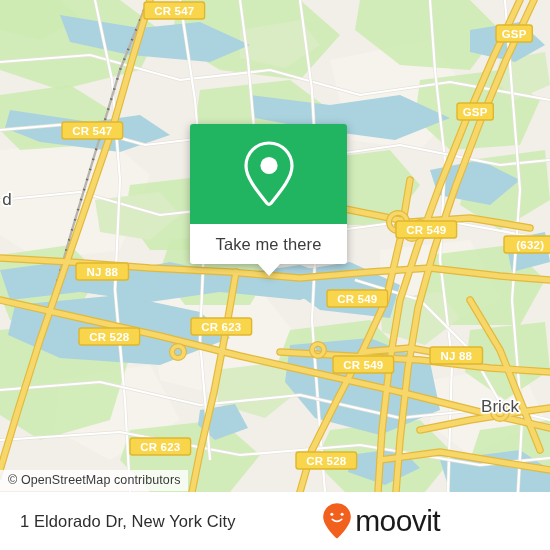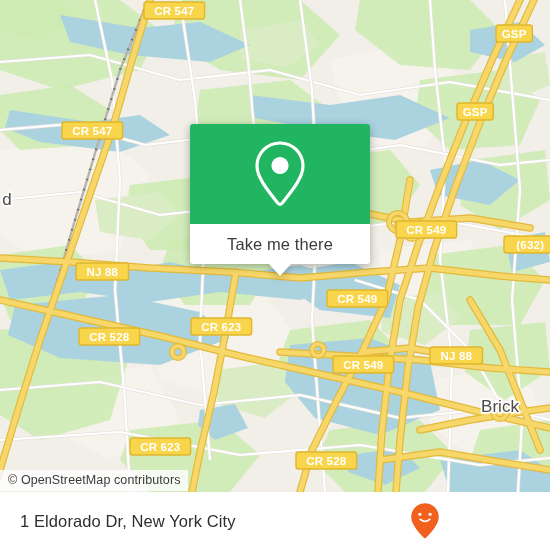--- a/index.html
+++ b/index.html
@@ -18,21 +18,21 @@
   .attrib{
     position:absolute;left:0;top:470px;
     background:rgba(255,255,255,0.80);
     color:#3a3a3a;font-size:12.5px;line-height:21px;
     padding:0 7px 0 8px;white-space:nowrap;
     letter-spacing:0.1px;
   }
 
   
   .popup{
-    position:absolute;left:190px;top:124px;width:180px;
+    position:absolute;left:190px;top:124px;width:157px;
     filter:drop-shadow(0 2px 4px rgba(0,0,0,0.30));
   }
   .popup-top{
     background:#21b562;height:100px;
     border-radius:3px 3px 0 0;
     display:flex;align-items:center;justify-content:center;
   }
   .popup-bottom{
     background:#ffffff;height:40px;border-radius:0 0 3px 3px;
     display:flex;align-items:center;justify-content:center;
@@ -264,16 +264,17 @@
 
     <div class="footer-addr">1 Eldorado Dr, New York City</div>
 
     <div class="logo">
       <svg width="30" height="38" viewBox="0 0 30 38">
         <path d="M15 1.2 C7.4 1.2 1.2 7.4 1.2 15 C1.2 23.4 12.3 34.2 14.2 36 C14.65 36.45 15.35 36.45 15.8 36 C17.7 34.2 28.8 23.4 28.8 15 C28.8 7.4 22.6 1.2 15 1.2 Z" fill="#f2601d"></path>
         <circle cx="9.9" cy="12.2" r="1.55" fill="#ffffff"></circle>
         <circle cx="20.1" cy="12.2" r="1.55" fill="#ffffff"></circle>
         <path d="M10.3 17.4 Q15 21.3 19.7 17.4" fill="none" stroke="#ffffff" stroke-width="1.7" stroke-linecap="round"></path>
       </svg>
+      <span class="logo-word">moovit</span>
     </div>
   </div>
 
 </div>
 
 </body></html>

